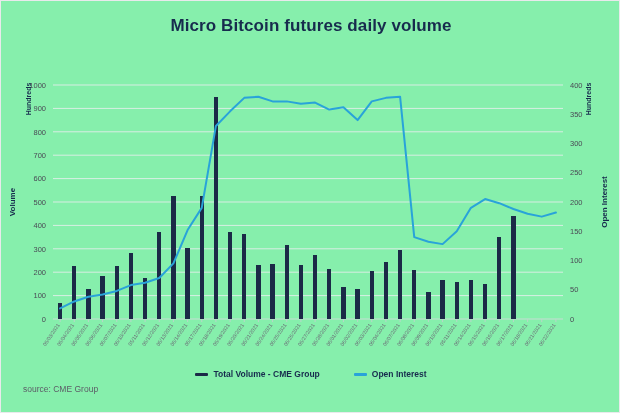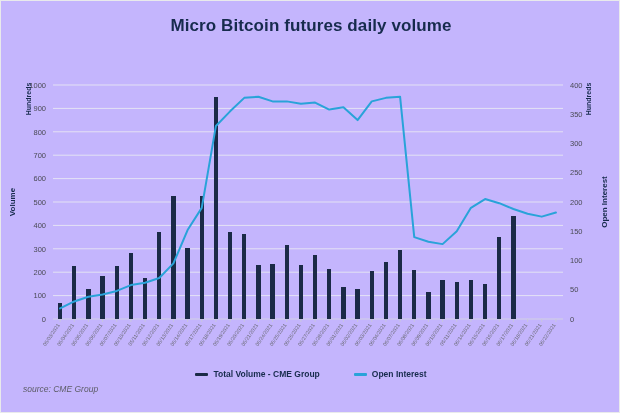--- a/index.html
+++ b/index.html
@@ -11,21 +11,21 @@
     width: 620px;
     height: 413px;
     font-family: "Liberation Sans", sans-serif;
     color: #1b2a47;
     overflow: hidden;
     position: relative;
   }
   #figure {
     position: absolute;
     inset: 0;
-    background: #c4b5fd;
+    background: #86efac;
     border: 1px solid #e9eaec;
     box-sizing: border-box;
   }
   #chart-title {
     position: absolute;
     top: 14px;
     left: 0;
     width: 620px;
     text-align: center;
     font-size: 17px;
@@ -100,21 +100,20 @@
     display: inline-block;
     width: 13px;
     height: 3px;
     border-radius: 1px;
   }
   #source-note {
     position: absolute;
     left: 22px;
     top: 383px;
     font-size: 8.5px;
-    font-style: italic;
     color: #5c5c66;
   }
 </style>
 </head>
 <body>
 
 <div id="figure">
 
   <div id="chart-title">
     <span>Micro Bitcoin futures daily volume</span>

